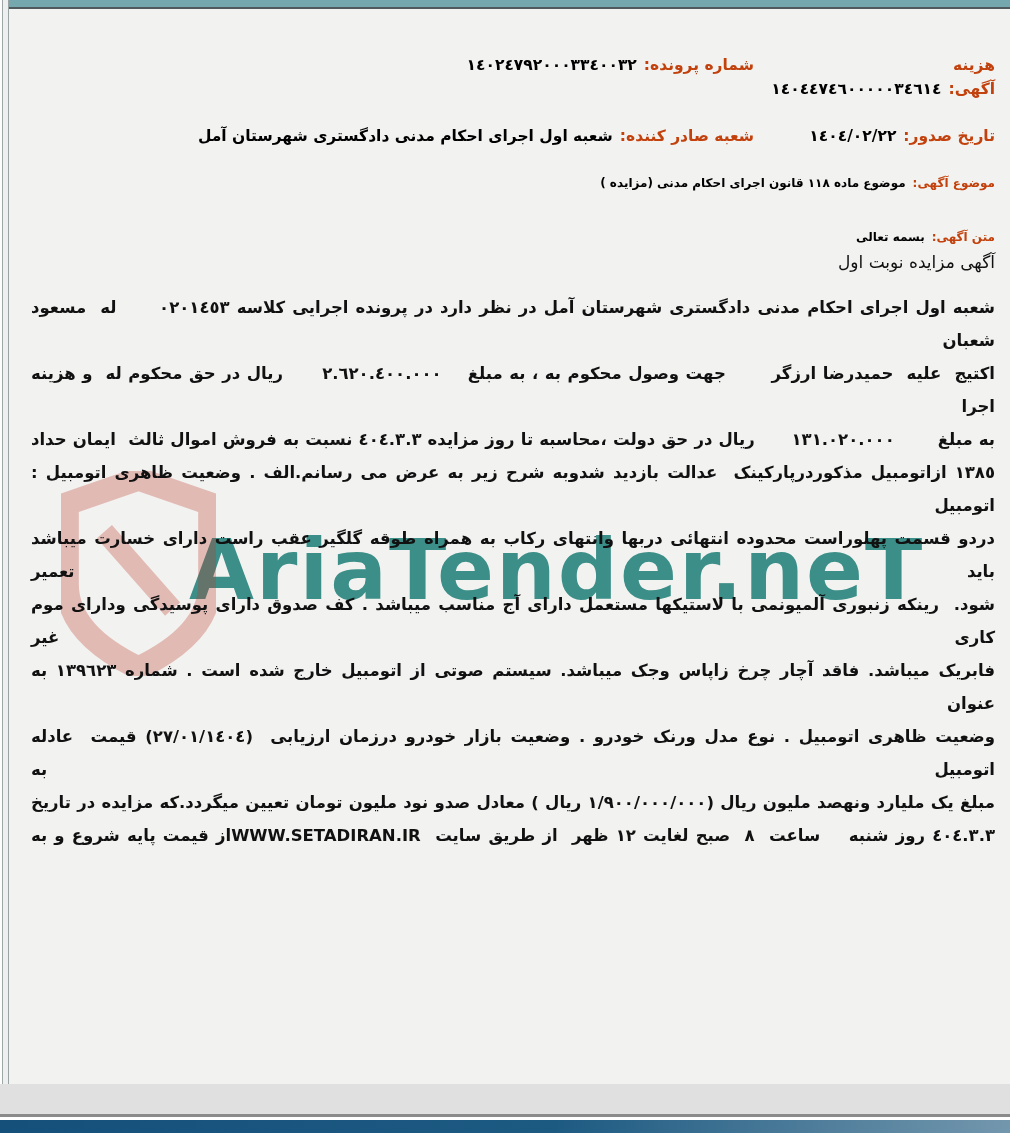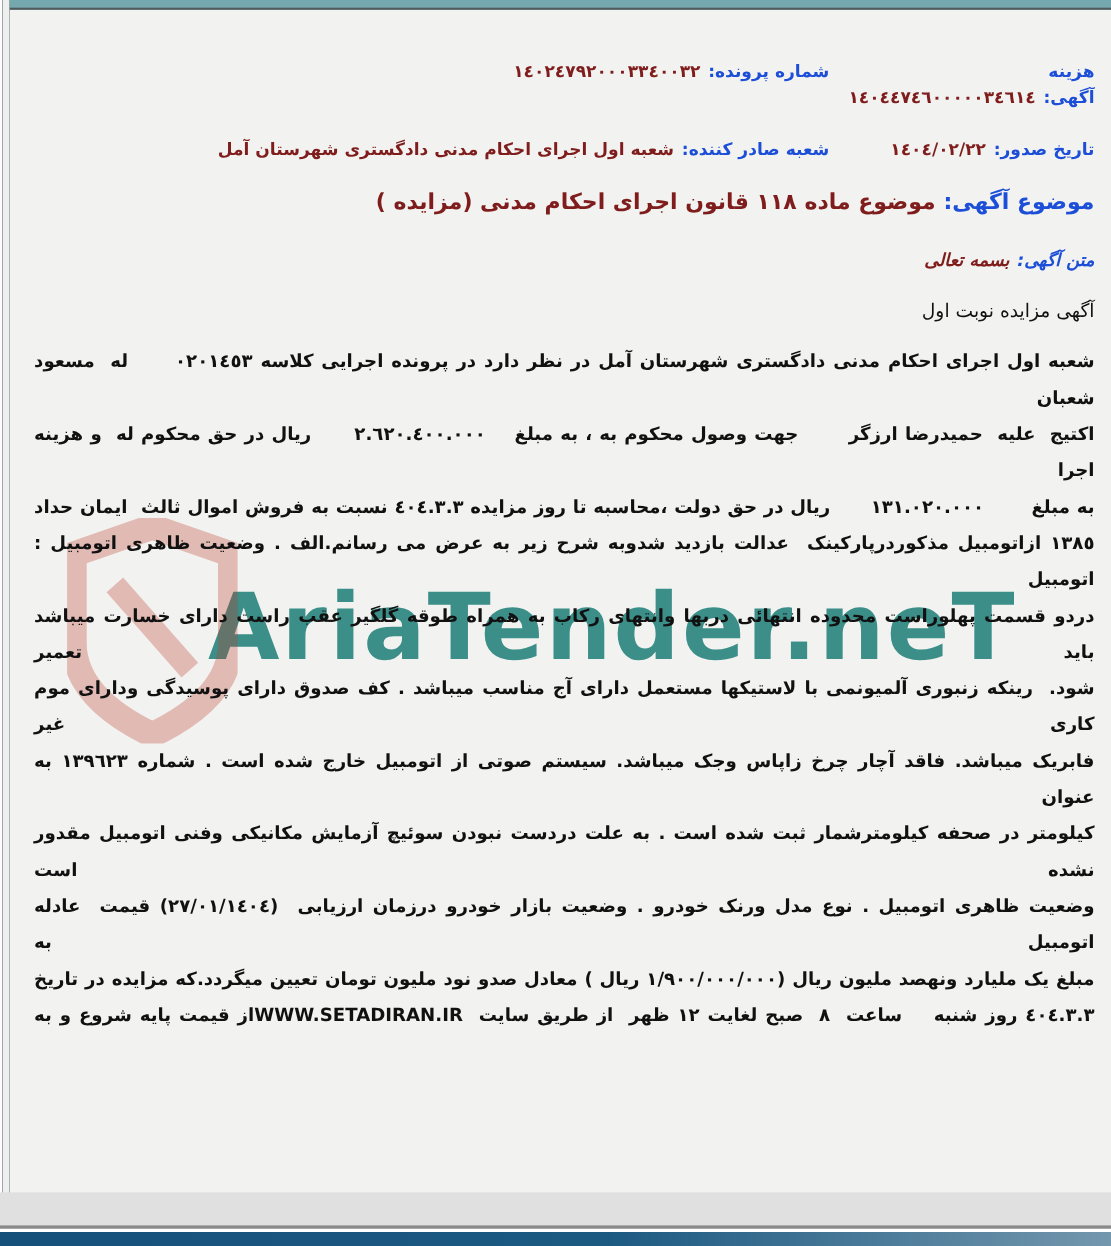--- a/index.html
+++ b/index.html
@@ -19,24 +19,24 @@
   
   .wm-text{position:absolute;top:512px;left:180px;z-index:0;font-size:84px;font-weight:bold;
     color:#0f766e;opacity:.8;letter-spacing:2px;direction:ltr;white-space:nowrap;}
   .wm-shield{position:absolute;top:462px;left:52px;width:155px;height:205px;opacity:.30;z-index:0;}
 
   
   .content{position:relative;z-index:1;padding:44px 15px 0 22px;direction:rtl;color:#111;}
   .hrow{display:flex;direction:rtl;font-size:15.5px;font-weight:bold;line-height:24px;margin-bottom:23px;}
   .hrow .cell-r{flex:0 0 25%;}
   .hrow .cell-l{flex:1 1 auto;}
-  .lbl{color:#1d4ed8;margin-left:7px;}
-  .val{color:#7f1d1d;white-space:pre-wrap;}
-  .subject-row{font-size:20px;font-weight:bold;line-height:24px;margin-bottom:30px;}
-  .matn-row{font-size:16px;font-weight:bold;line-height:24px;margin-bottom:21px;font-style:italic;}
+  .lbl{color:#c2410c;margin-left:7px;}
+  .val{color:#000000;white-space:pre-wrap;}
+  .subject-row{font-size:12px;font-weight:bold;line-height:24px;margin-bottom:30px;}
+  .matn-row{font-size:12px;font-weight:bold;line-height:24px;}
   .notice-title{font-size:17px;font-weight:normal;line-height:26px;text-align:right;margin-bottom:16px;}
   .body-lines{font-size:16.5px;font-weight:bold;}
   .line{direction:rtl;line-height:33px;white-space:pre-wrap;
     text-align:justify;text-align-last:justify;}
 </style>
 </head>
 <body>
 
 <div class="top-bar"></div>
 <div class="left-rail"></div>
@@ -80,21 +80,20 @@
     <div class="notice-title">آگهی مزایده نوبت اول</div>
 
     <div class="body-lines">
       <div class="line">شعبه اول اجرای احکام مدنی دادگستری شهرستان آمل در نظر دارد در پرونده اجرایی کلاسه ٠٢٠١٤٥٣      له  مسعود شعبان</div>
       <div class="line">اکتیج  علیه  حمیدرضا ارزگر       جهت وصول محکوم به ، به مبلغ    ٢.٦٢٠.٤٠٠.٠٠٠      ریال در حق محکوم له  و هزینه اجرا</div>
       <div class="line">به مبلغ       ١٣١.٠٢٠.٠٠٠      ریال در حق دولت ،محاسبه تا روز مزایده ٤٠٤.٣.٣ نسبت به فروش اموال ثالث  ایمان حداد</div>
       <div class="line">١٣٨٥ ازاتومبیل مذکوردرپارکینک  عدالت بازدید شدوبه شرح زیر به عرض می رسانم.الف . وضعیت ظاهری اتومبیل : اتومبیل</div>
       <div class="line">دردو قسمت پهلوراست محدوده انتهائی دربها وانتهای رکاب به همراه طوقه گلگیر عقب راست دارای خسارت میباشد باید تعمیر</div>
       <div class="line">شود.  رینکه زنبوری آلمیونمی با لاستیکها مستعمل دارای آج مناسب میباشد . کف صدوق دارای پوسیدگی ودارای موم کاری غیر</div>
       <div class="line">فابریک میباشد. فاقد آچار چرخ زاپاس وجک میباشد. سیستم صوتی از اتومبیل خارج شده است . شماره ١٣٩٦٢٣ به عنوان</div>
-      <div class="line">کیلومتر در صحفه کیلومترشمار ثبت شده است . به علت دردست نبودن سوئیچ آزمایش مکانیکی وفنی اتومبیل مقدور نشده است</div>
       <div class="line">وضعیت ظاهری اتومبیل . نوع مدل ورنک خودرو . وضعیت بازار خودرو درزمان ارزیابی  (٢٧/٠١/١٤٠٤) قیمت  عادله اتومبیل به</div>
       <div class="line">مبلغ یک ملیارد ونهصد ملیون ریال (١/٩٠٠/٠٠٠/٠٠٠ ریال ) معادل صدو نود ملیون تومان تعیین میگردد.که مزایده در تاریخ</div>
       <div class="line">٤٠٤.٣.٣ روز شنبه    ساعت  ٨  صبح لغایت ١٢ ظهر  از طریق سایت  WWW.SETADIRAN.IRاز قیمت پایه شروع و به</div>
 
     </div>
 
   </div>
 </div>
 
 <div class="bottom-strip"></div>

